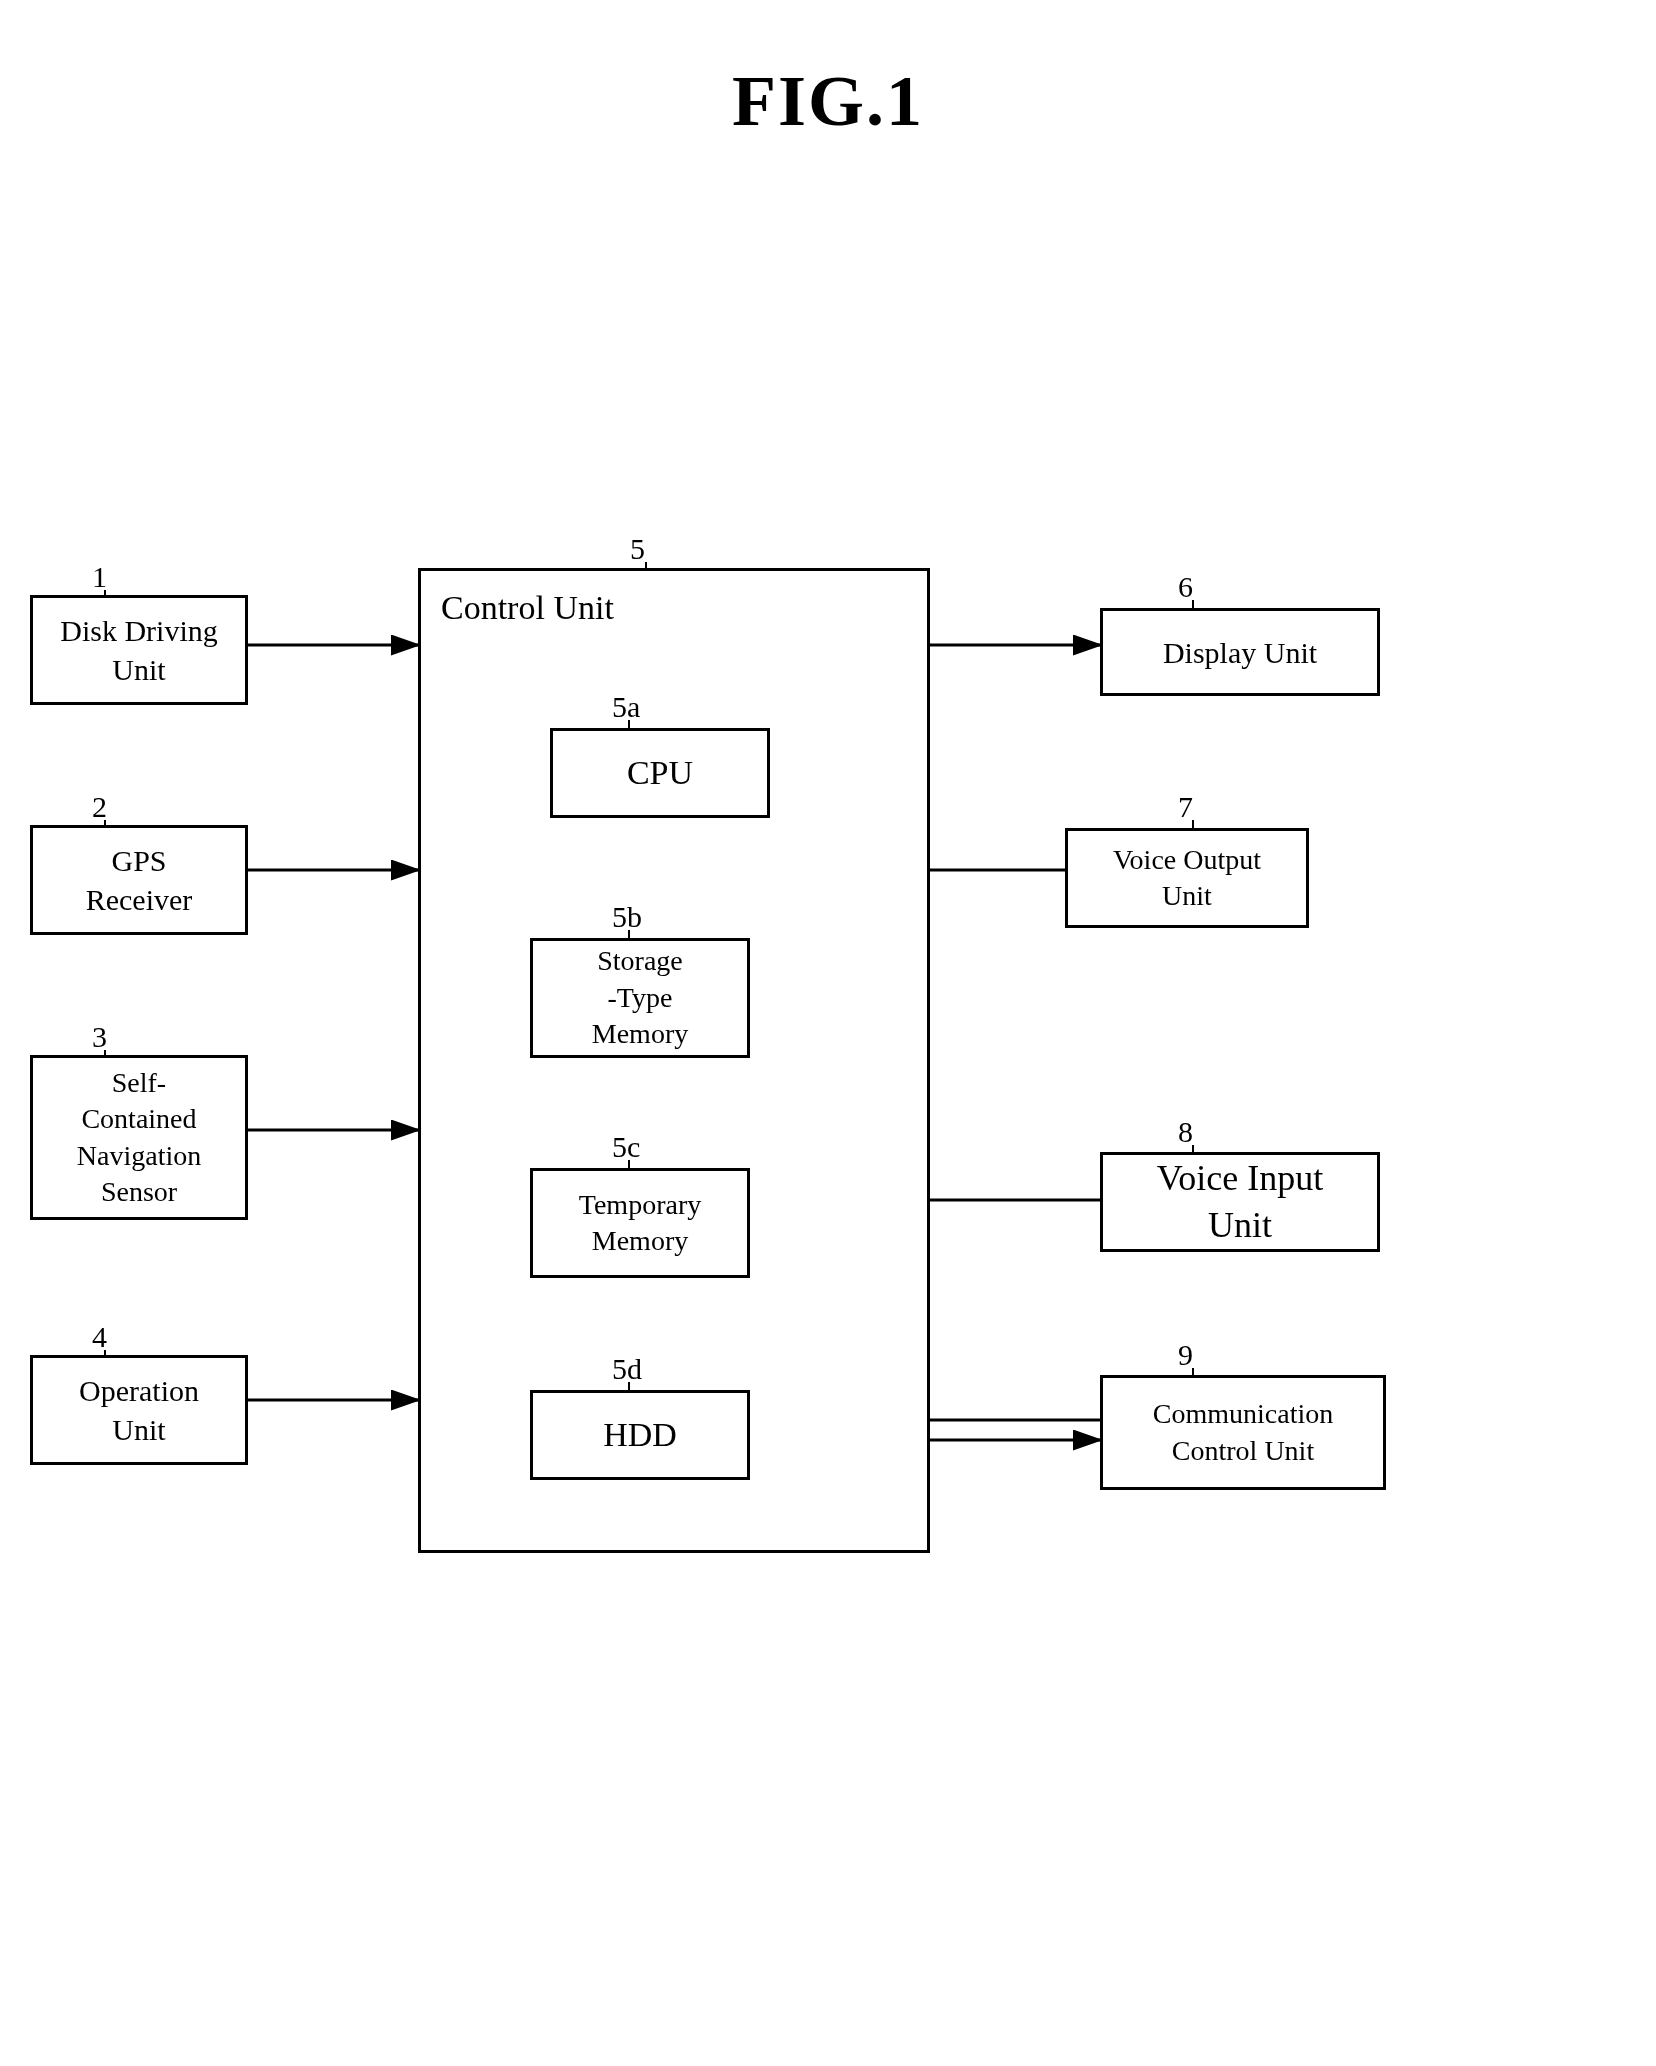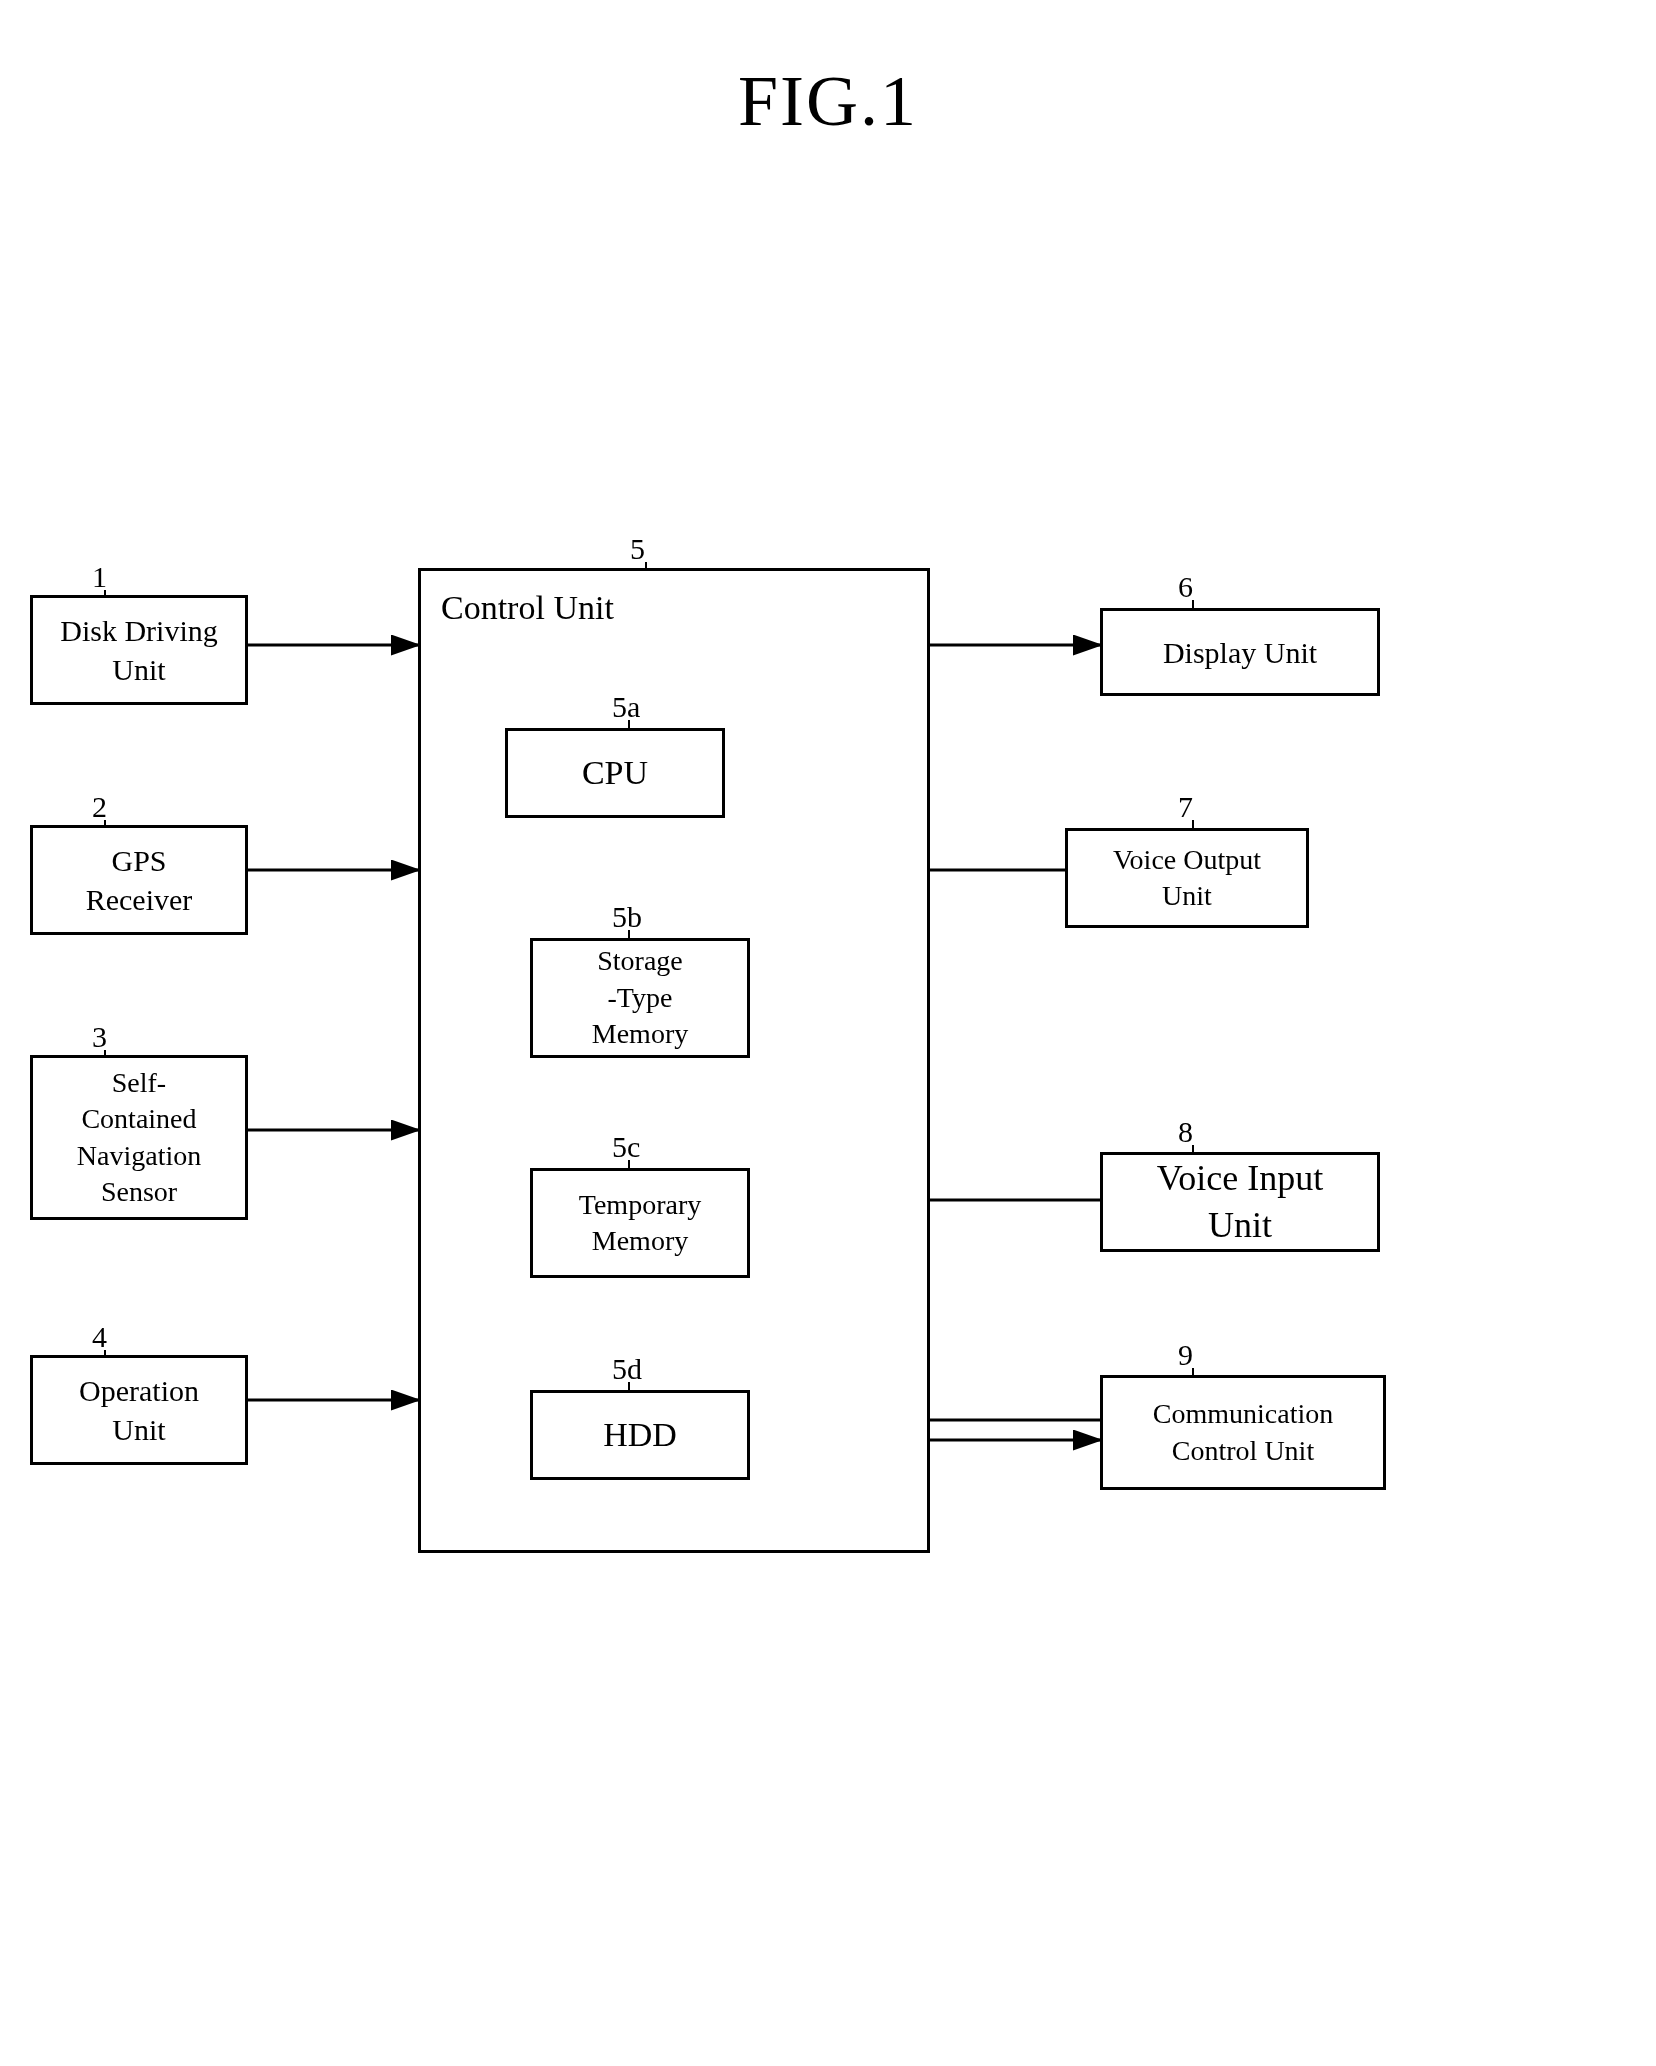--- a/index.html
+++ b/index.html
@@ -8,21 +8,21 @@
       font-family: 'Times New Roman', Times, serif;
       width: 1656px;
       height: 2066px;
       position: relative;
       overflow: hidden;
     }
 
     .page-title {
       text-align: center;
       font-size: 72px;
-      font-weight: normal;
+      font-weight: bold;
       padding-top: 60px;
       letter-spacing: 2px;
     }
 
     .diagram-container {
       position: absolute;
       top: 480px;
       left: 0;
       width: 1656px;
       height: 1500px;
@@ -140,21 +140,21 @@
   </div>
   <div class="tick" style="left:645px; top:82px;"></div>
   <div class="box" style="left:418px; top:88px; width:512px; height:985px; align-items:flex-start; justify-content:flex-start; padding:10px 20px; font-size:34px; font-weight:normal;">
     <span style="margin-top:5px;">Control Unit</span>
   </div>
 
   <div class="num-label" style="left:612px; top:210px;">
     <span>5a</span>
   </div>
   <div class="tick" style="left:628px; top:240px;"></div>
-  <div class="box" style="left:505px; top:248px; width:220px; height:90px; font-size:34px;">
+  <div class="box" style="left:550px; top:248px; width:220px; height:90px; font-size:34px;">
     <span>CPU</span>
   </div>
 
   <div class="num-label" style="left:612px; top:420px;">
     <span>5b</span>
   </div>
   <div class="tick" style="left:628px; top:450px;"></div>
   <div class="box" style="left:530px; top:458px; width:220px; height:120px; font-size:28px;">
     <span>Storage<br>-Type<br>Memory</span>
   </div>

